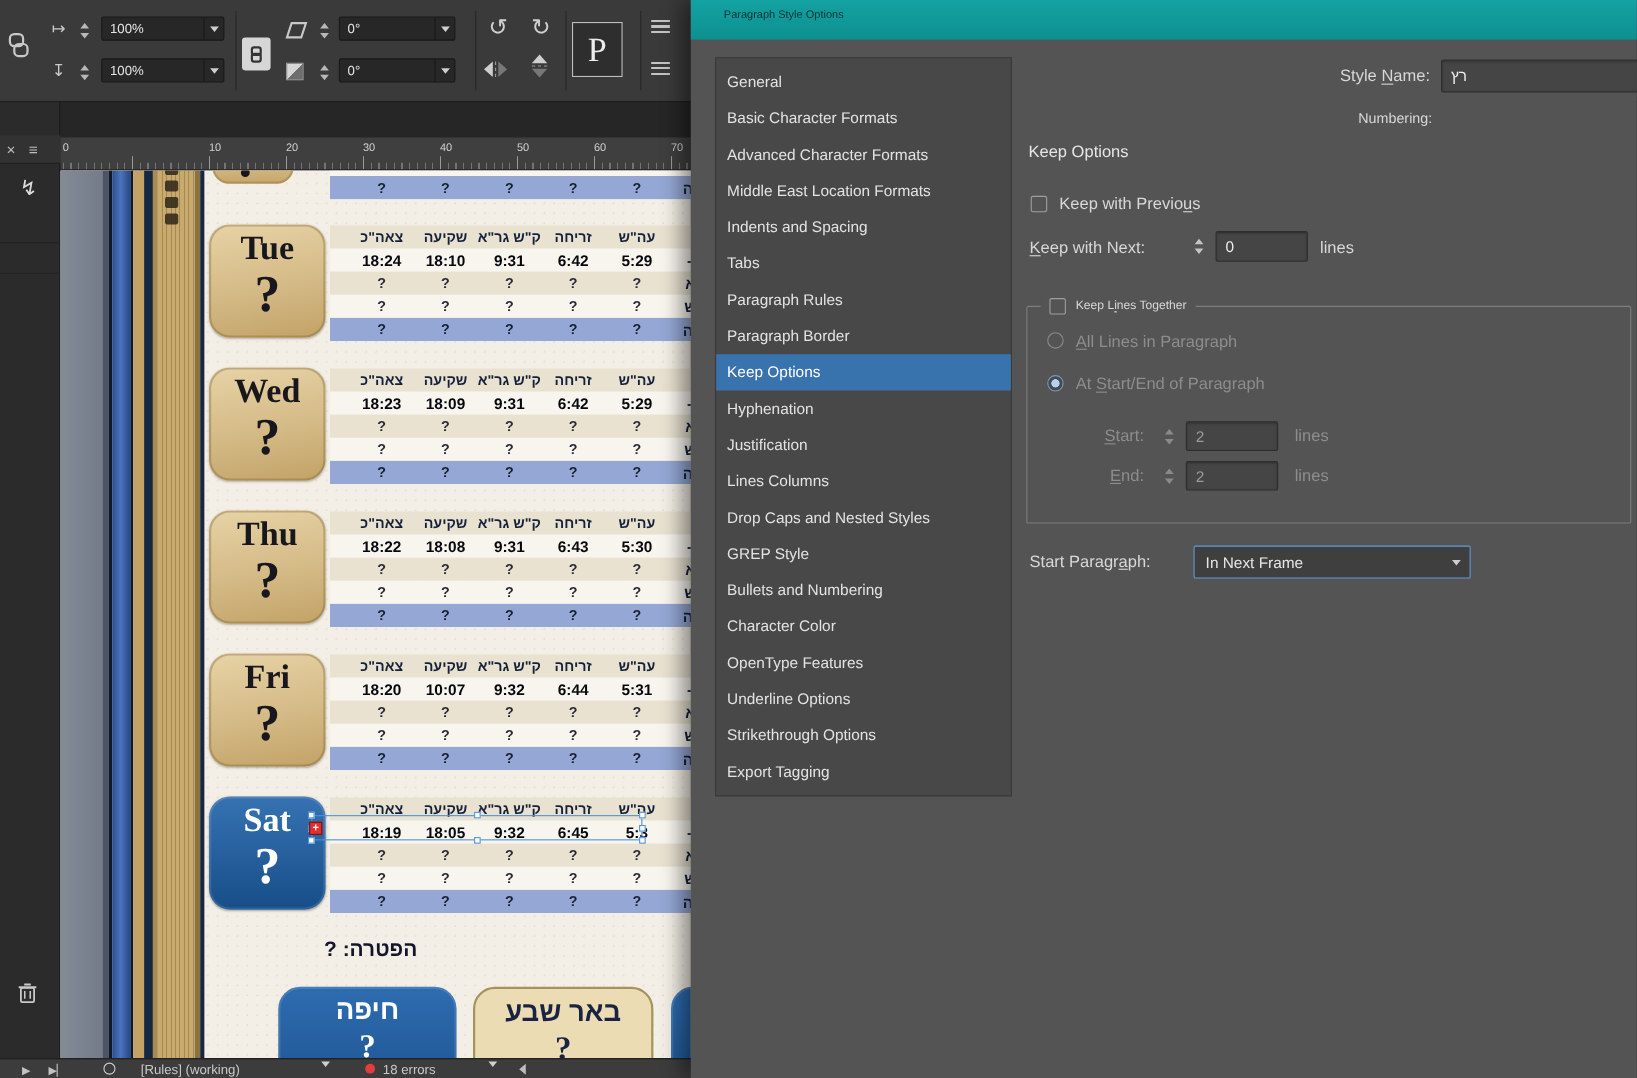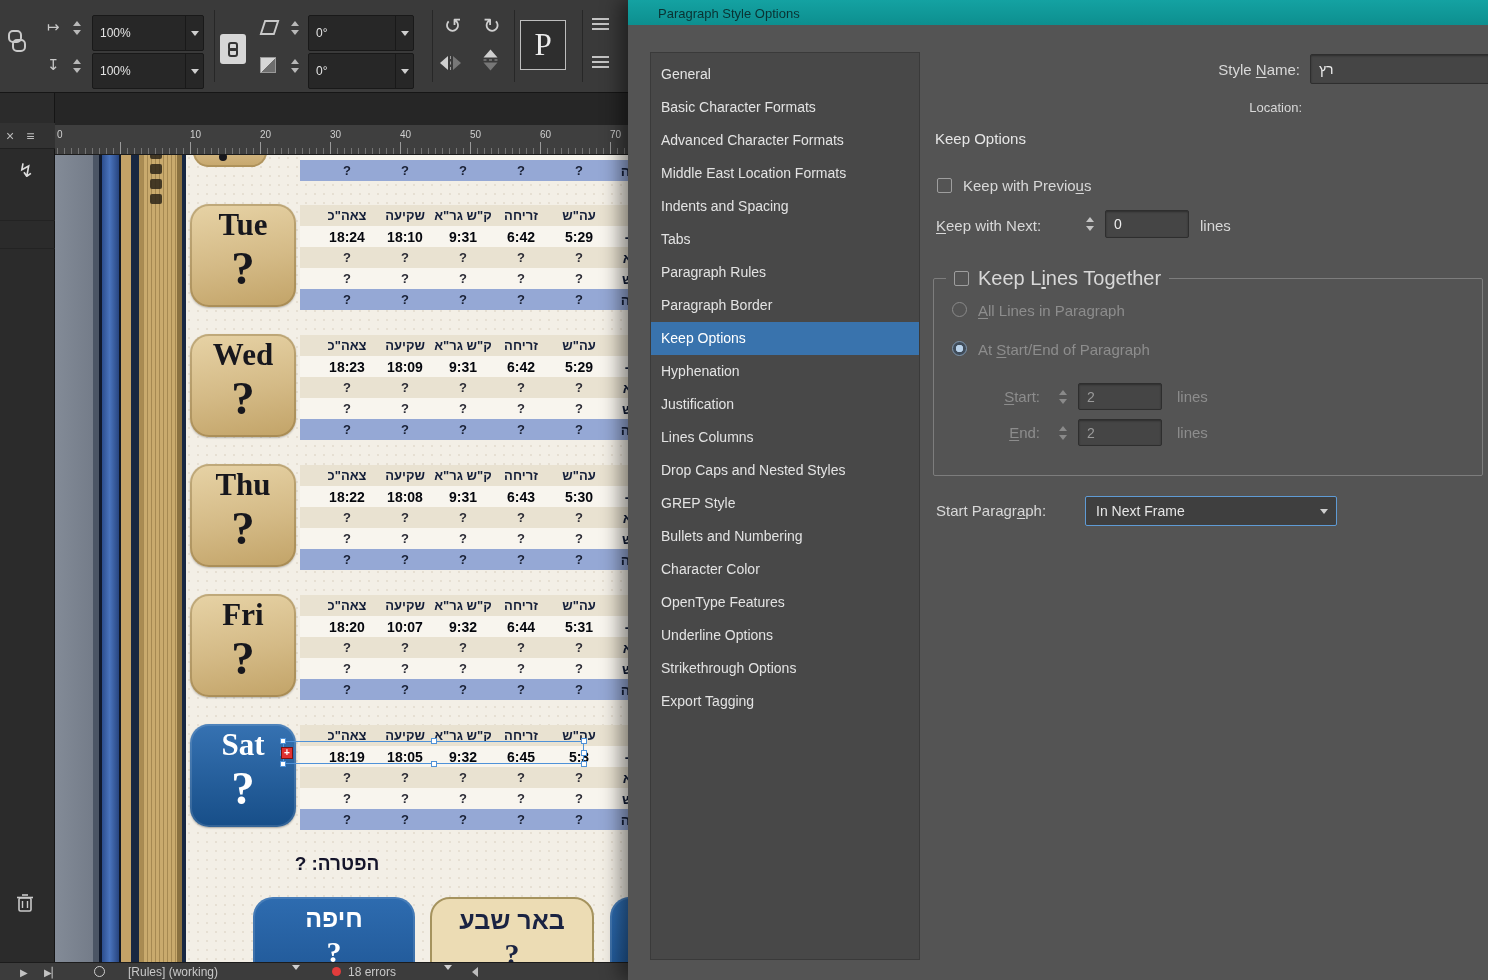--- a/index.html
+++ b/index.html
@@ -9,21 +9,21 @@
   
   #toolbar{position:absolute;left:0;top:0;width:1488px;height:93px;background:#3a3a3a;border-bottom:1px solid #161616}
   .tb-sep{position:absolute;top:10px;bottom:10px;width:1px;background:#272727}
   .ref-icon{position:absolute;left:8px;top:30px;width:22px;height:30px}
   .ref-icon span{display:block;width:14px;height:13px;border:2px solid #c9c9c9;border-radius:5px}
   .ref-icon span+span{margin-top:-4px;margin-left:4px}
   .tb-ico{position:absolute;color:#c9c9c9;font-size:15px;line-height:18px}
   .stp{position:absolute;width:14px;height:26px;display:flex;flex-direction:column;align-items:center;justify-content:center;gap:4px}
   .tri-up{width:0;height:0;border-left:4px solid transparent;border-right:4px solid transparent;border-bottom:5px solid #b8b8b8}
   .tri-dn{width:0;height:0;border-left:4px solid transparent;border-right:4px solid transparent;border-top:5px solid #b8b8b8}
-  .combo{position:absolute;height:36px;background:#272727;border:1px solid #191919;border-radius:2px;color:#e4e4e4;font-size:12px;display:flex;align-items:center}
+  .combo{position:absolute;height:22px;background:#272727;border:1px solid #191919;border-radius:2px;color:#e4e4e4;font-size:12px;display:flex;align-items:center}
   .combo .val{flex:1;padding:0 7px}
   .combo .cwrap{width:18px;height:100%;border-left:1px solid #191919;display:flex;align-items:center;justify-content:center}
   .chev-dn{width:0;height:0;border-left:4px solid transparent;border-right:4px solid transparent;border-top:5px solid #cfcfcf}
   .link-btn{position:absolute;left:220px;top:34px;width:26px;height:30px;background:#d6d6d6;border-radius:3px;display:flex;flex-direction:column;align-items:center;justify-content:center}
   .link-btn i{display:block;width:10px;height:9px;border:2px solid #333;border-radius:3px}
   .link-btn i+i{margin-top:-3px}
   .shear-o{position:absolute;left:262px;top:20px;width:15px;height:15px;border:2px solid #c9c9c9;transform:skewX(-18deg)}
   .shear-f{position:absolute;left:260px;top:57px;width:16px;height:16px;border:1px solid #999;background:linear-gradient(135deg,#d6d6d6 50%,#6e6e6e 50%)}
   .rot{position:absolute;color:#cfcfcf;font-size:21px;line-height:22px}
   .flip{position:absolute;display:flex;align-items:center}
@@ -114,22 +114,22 @@
   #statusbar{position:absolute;left:0;top:962px;width:1488px;height:18px;background:#3c3c3c;border-top:1px solid #1c1c1c;color:#c8c8c8;font-size:12px}
   #statusbar>*{position:absolute;top:2px}
   .sb-play{color:#c2c2c2;font-size:10px}
   .sb-circle{width:11px;height:11px;border:1.5px solid #cfcfcf;border-radius:50%}
   .err-dot{width:9px;height:9px;border-radius:50%;background:#e23c3c}
   .sb-chev{top:7px}
   .sb-ltri{width:0;height:0;border-top:5px solid transparent;border-bottom:5px solid transparent;border-right:6px solid #bdbdbd}
 
   
   #dialog{position:absolute;left:628px;top:0;width:860px;height:980px;background:#545454;box-shadow:-8px 0 18px rgba(0,0,0,.45)}
-  .dlg-title{height:25px;background:linear-gradient(#14a2a2,#0d8f8f);color:#0a3232;font-size:13px;line-height:27px;padding-left:30px}
-  .dlg-list{position:absolute;left:22px;top:52px;width:270px;height:908px;background:#484848;border:1px solid #3a3a3a;padding-top:5px;overflow:hidden}
+  .dlg-title{height:36px;background:linear-gradient(#14a2a2,#0d8f8f);color:#0a3232;font-size:10px;line-height:27px;padding-left:30px}
+  .dlg-list{position:absolute;left:22px;top:52px;width:270px;height:672px;background:#484848;border:1px solid #3a3a3a;padding-top:5px;overflow:hidden}
   .dlg-list-item{height:33px;line-height:33px;padding-left:10px;color:#e3e3e3;font-size:14px;white-space:nowrap}
   .dlg-list-item.selected{background:#3973ad;color:#fff}
   .dlbl{position:absolute;color:#d8d8d8;font-size:14px;line-height:16px}
   .dlbl.dim{color:#8d8d8d}
   .mn{text-decoration:underline;text-underline-offset:2px}
   .dheading{position:absolute;color:#e6e6e6;font-size:15px}
   .dfield{position:absolute;background:#454545;border:1px solid #2e2e2e;border-radius:2px;color:#ededed;font-size:14px;
     display:flex;align-items:center;padding:0 8px;box-shadow:inset 0 1px 2px rgba(0,0,0,.35)}
   .dfield.dim{color:#9a9a9a}
   .cbx{position:absolute;width:15px;height:15px;border:1px solid #9e9e9e;border-radius:2px;background:transparent}
@@ -610,41 +610,41 @@
       <div class="dlg-list-item">OpenType Features</div>
       <div class="dlg-list-item">Underline Options</div>
       <div class="dlg-list-item">Strikethrough Options</div>
       <div class="dlg-list-item">Export Tagging</div>
     </div>
 
   <div class="dlbl" style="left:472px;top:62px;width:200px;text-align:right;font-size:15px"><span>Style </span><span class="mn">N</span><span>ame:</span></div>
   <div class="dfield" style="left:682px;top:54px;width:180px;height:30px">
     <span>רץ</span>
   </div>
-  <div class="dlbl" style="left:474px;top:100px;width:200px;text-align:right;font-size:13px">Location:</div>
+  <div class="dlbl" style="left:474px;top:100px;width:200px;text-align:right;font-size:13px">Numbering:</div>
 
   <div class="dheading" style="left:307px;top:130px">Keep Options</div>
 
   <div class="cbx" style="left:309px;top:178px"></div>
   <div class="dlbl" style="left:335px;top:178px;font-size:15px"><span>Keep with Previo</span><span class="mn">u</span><span>s</span></div>
 
   <div class="dlbl" style="left:308px;top:218px;font-size:15px"><span></span><span class="mn">K</span><span>eep with Next:</span></div>
   <div class="dstp" style="left:453px;top:211px">
       <i class="tri-up"></i>
       <i class="tri-dn"></i>
     </div>
   <div class="dfield" style="left:477px;top:210px;width:84px;height:28px">
     <span>0</span>
   </div>
   <div class="dlbl" style="left:572px;top:218px;font-size:15px">lines</div>
 
   <div class="grp"></div>
   <div class="grp-legend">
     <span class="cbx"></span>
-    <span class="dlbl" style="font-size:20px"><span>Keep L</span><span class="mn">i</span><span>nes Together</span></span>
+    <span class="dlbl" style="font-size:11px"><span>Keep L</span><span class="mn">i</span><span>nes Together</span></span>
   </div>
 
   <div class="rdo" style="left:324px;top:302px"></div>
   <div class="dlbl dim" style="left:350px;top:303px;font-size:15px"><span></span><span class="mn">A</span><span>ll Lines in Paragraph</span></div>
 
   <div class="rdo sel" style="left:324px;top:341px"></div>
   <div class="dlbl dim" style="left:350px;top:342px;font-size:15px"><span>At </span><span class="mn">S</span><span>tart/End of Paragraph</span></div>
 
   <div class="dlbl dim" style="left:332px;top:389px;width:80px;text-align:right;font-size:15px"><span></span><span class="mn">S</span><span>tart:</span></div>
   <div class="dstp dim" style="left:426px;top:384px">

